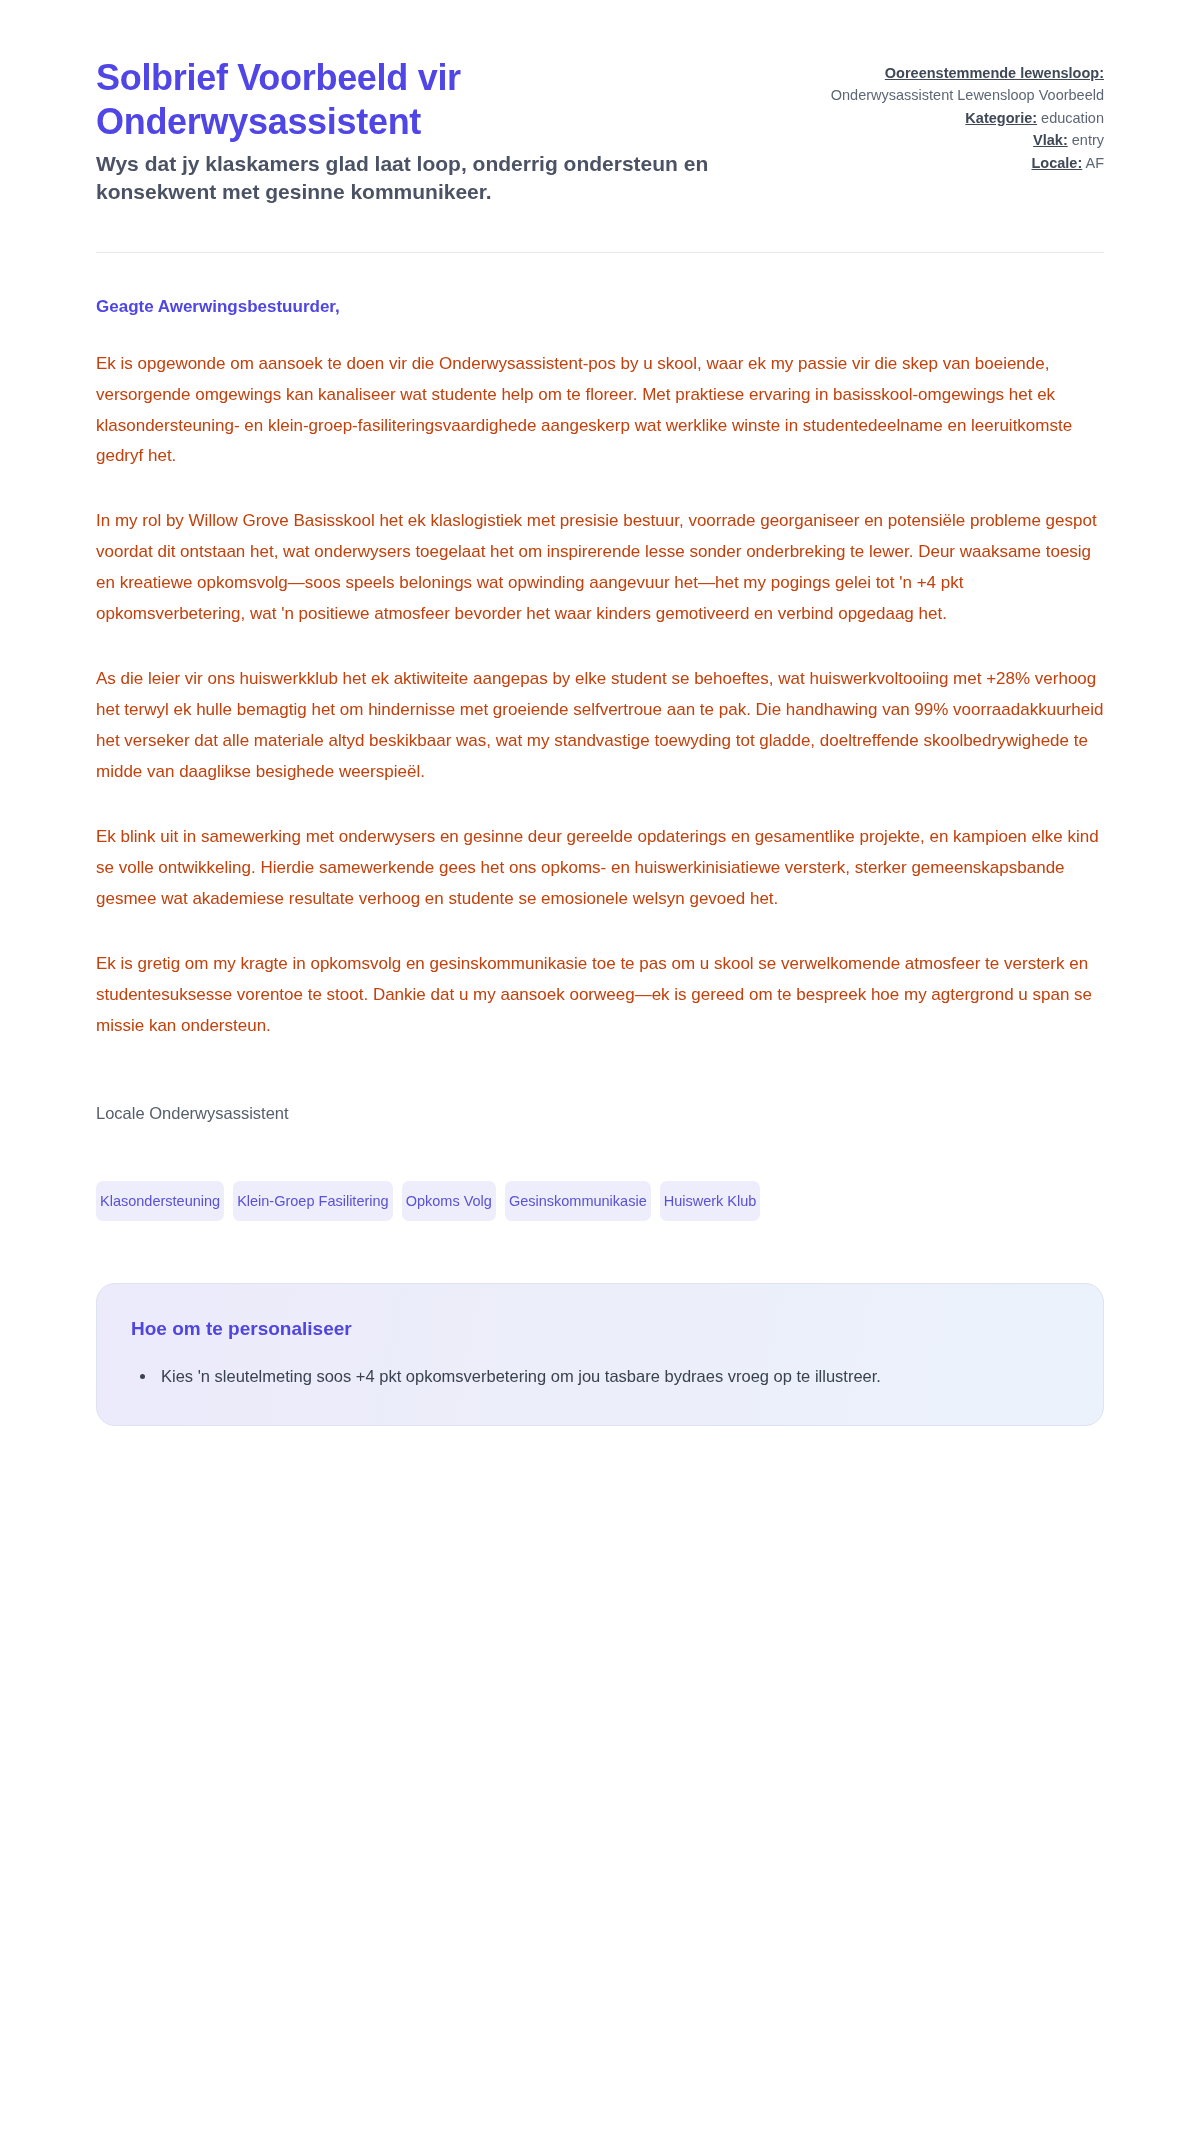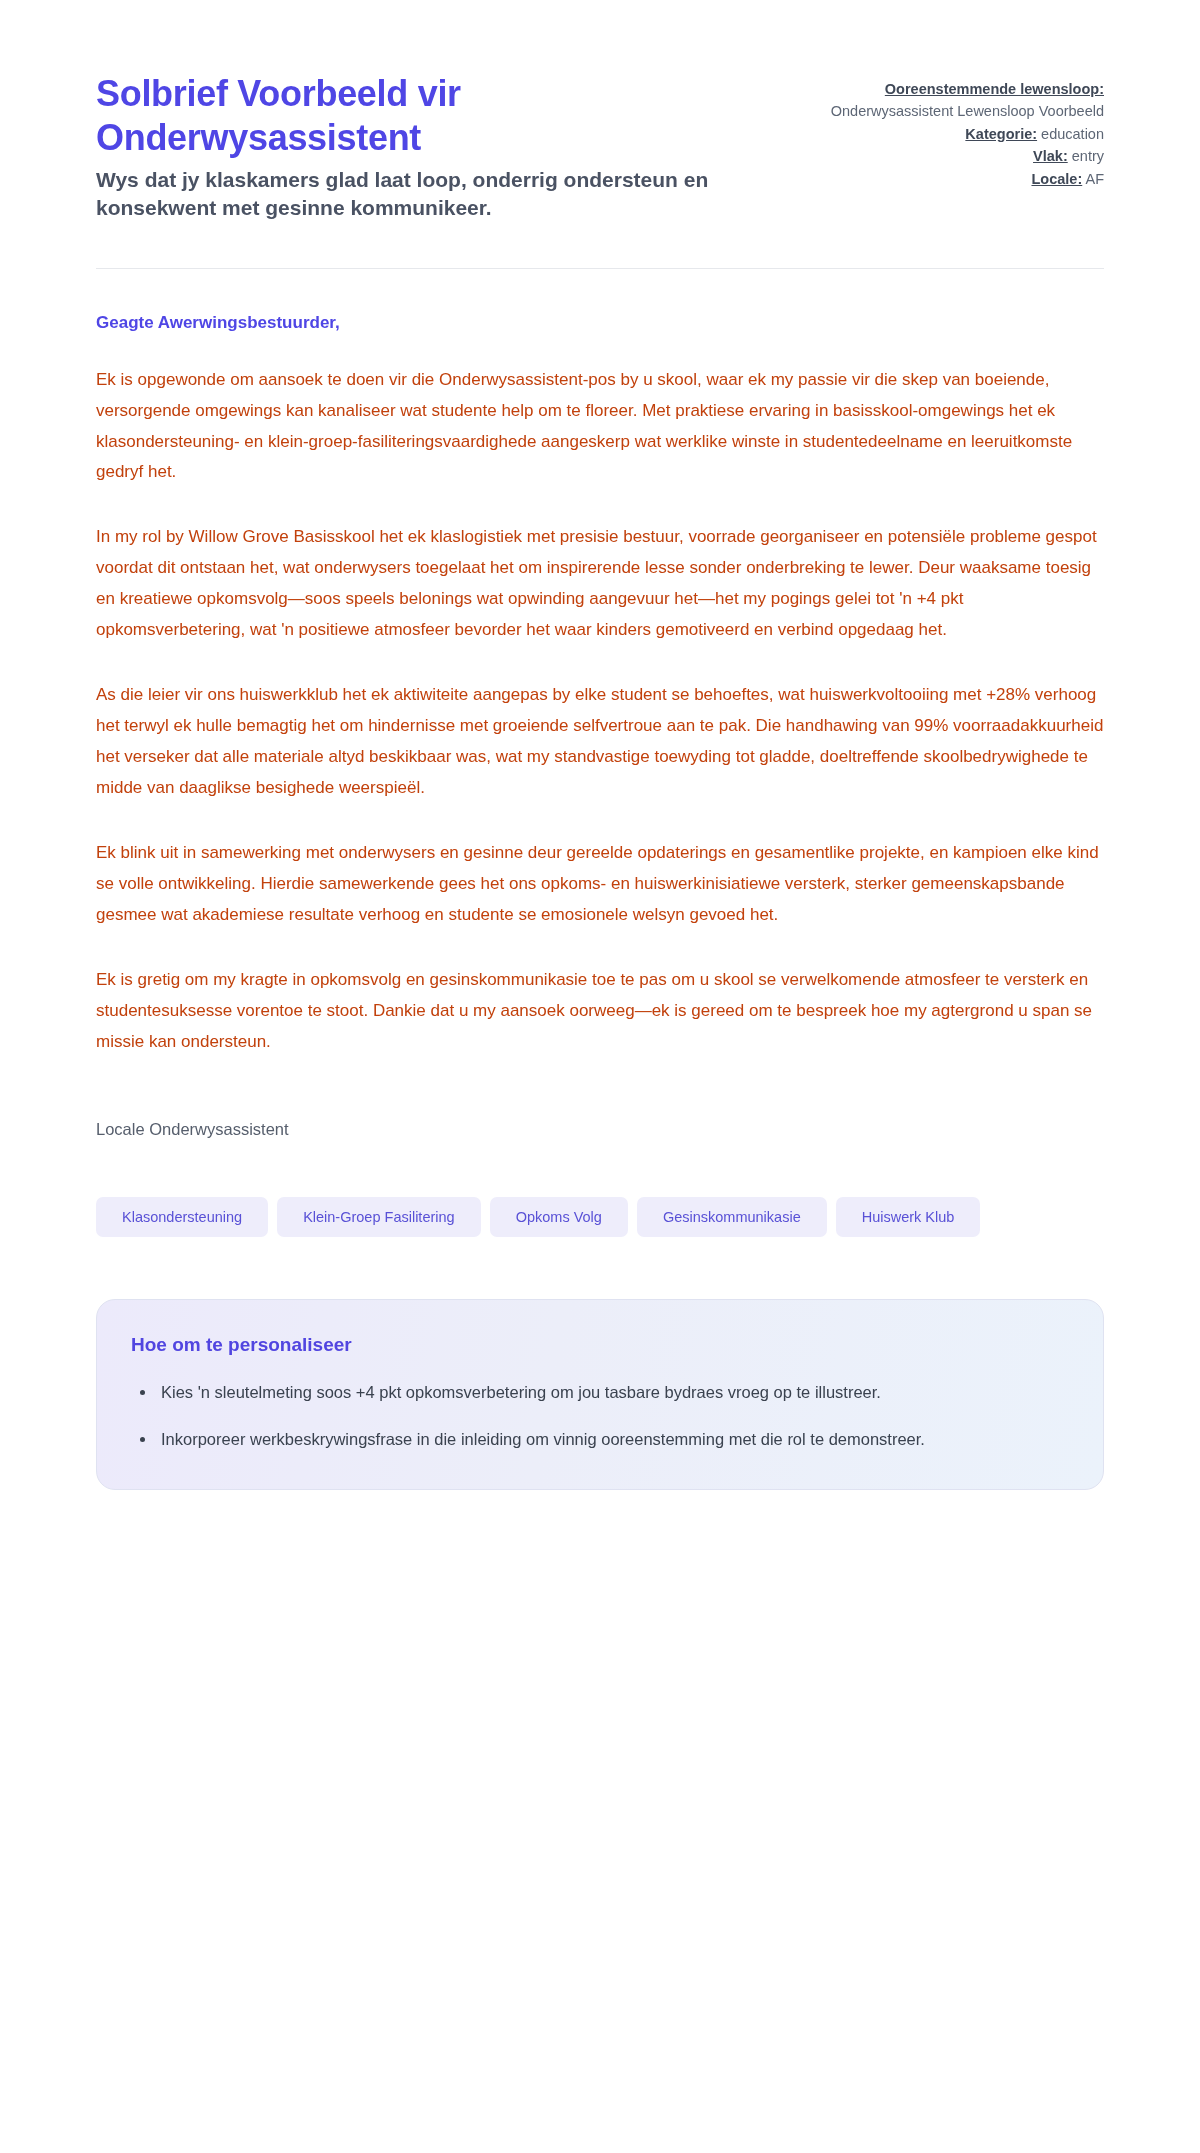--- a/index.html
+++ b/index.html
@@ -13,21 +13,20 @@
     width: 1200px;
     min-height: 2153px;
     font-family: "Liberation Sans", "DejaVu Sans", sans-serif;
     color: #1f2733;
     -webkit-font-smoothing: antialiased;
   }
 
   .page {
     width: 1200px;
     padding: 56px 96px 40px 96px;
-    margin-top: 16px;
   }
 
   
   .doc-header {
     display: flex;
     align-items: flex-start;
     justify-content: space-between;
     gap: 40px;
   }
   .header-left {
@@ -113,21 +112,21 @@
     display: flex;
     flex-wrap: wrap;
     gap: 9px;
     margin-top: 58px;
   }
   .tag-chip {
     background: #eeedfb;
     color: #5951d6;
     font-size: 14.5px;
     line-height: 1;
-    padding: 13px 26px;
+    padding: 13px 4px;
     border-radius: 7px;
     white-space: nowrap;
   }
 
   
   .tips-card {
     margin-top: 62px;
     background: linear-gradient(100deg, #eceafb 0%, #eceef9 45%, #ebf2fb 100%);
     border: 1px solid #dfe2f1;
     border-radius: 19px;
@@ -215,17 +214,16 @@
     <span class="tag-chip">Klein-Groep Fasilitering</span>
     <span class="tag-chip">Opkoms Volg</span>
     <span class="tag-chip">Gesinskommunikasie</span>
     <span class="tag-chip">Huiswerk Klub</span>
   </section>
 
   <section class="tips-card">
     <h2 class="tips-title">Hoe om te personaliseer</h2>
     <ul class="tips-list">
       <li>Kies 'n sleutelmeting soos +4 pkt opkomsverbetering om jou tasbare bydraes vroeg op te illustreer.</li>
-      <li>Inkorporeer werkbeskrywingsfrase in die inleiding om vinnig ooreenstemming met die rol te demonstreer.</li>
     </ul>
   </section>
 
 </div>
 
 </body></html>

